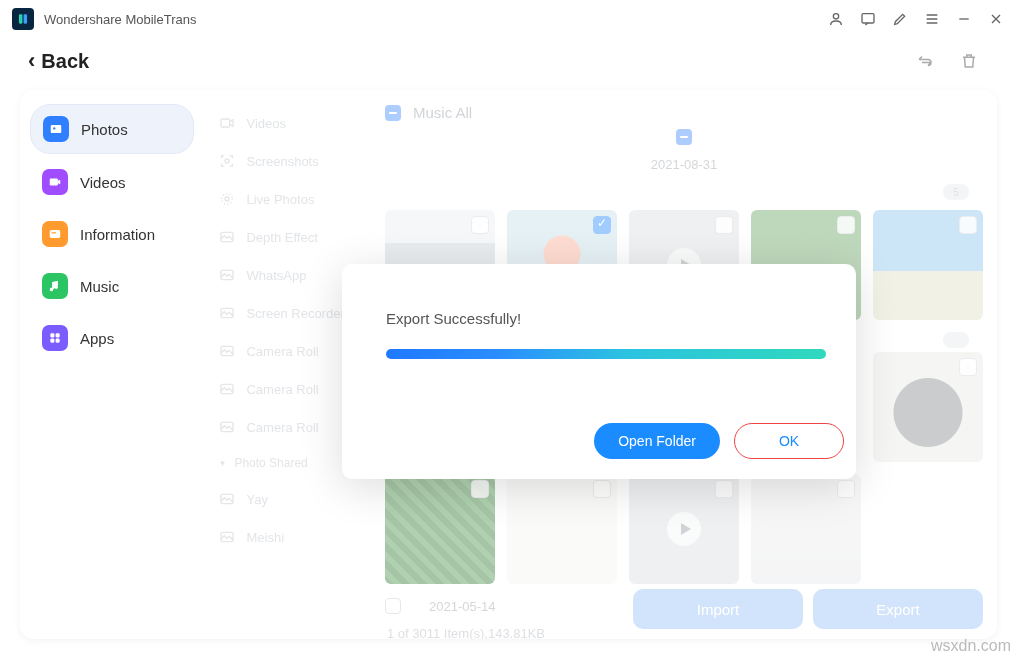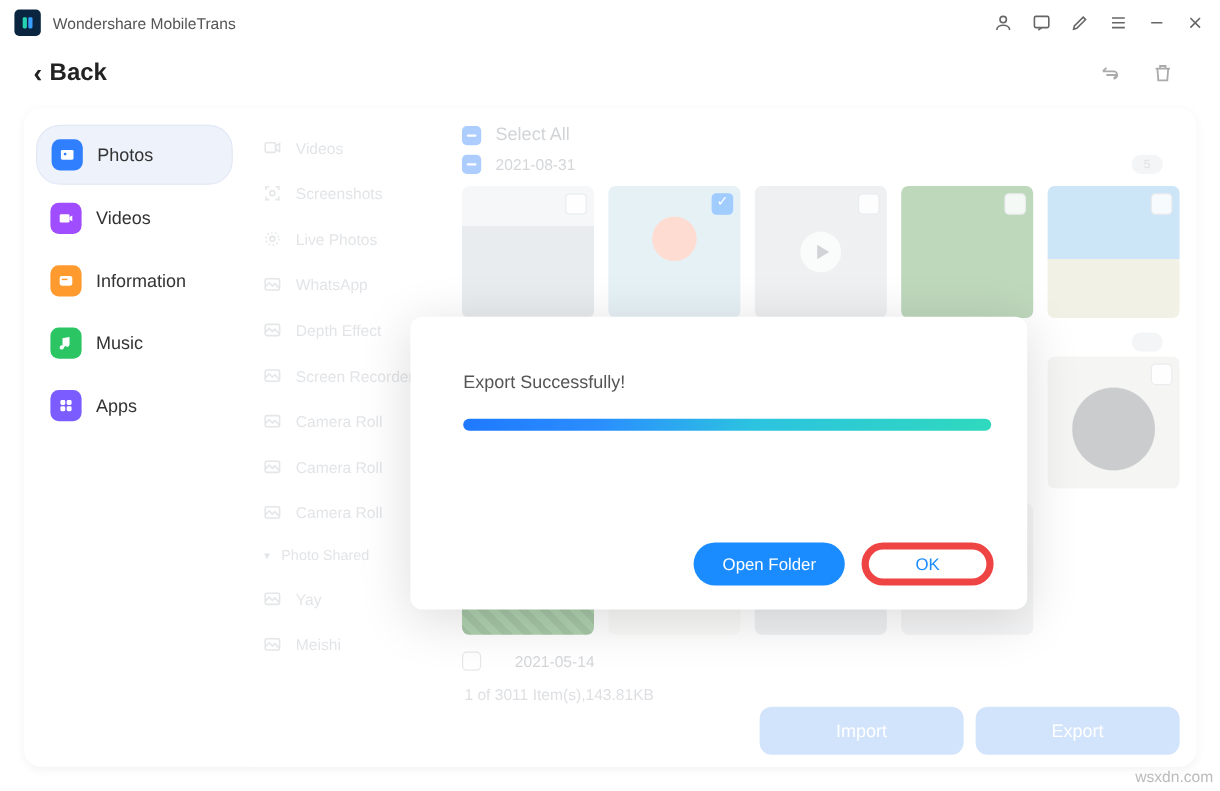--- a/index.html
+++ b/index.html
@@ -40,21 +40,21 @@
   .mid-icon { width: 18px; height: 18px; display:flex; align-items:center; justify-content:center; }
   .mid-icon svg { stroke: #c3c7cc; }
   .mid-sep { display:flex; align-items:center; gap:8px; padding: 10px 8px; font-size: 12px; }
   .tri { font-size: 8px; }
 
   .content { flex: 1; padding: 10px 14px 0 6px; position: relative; color: #aeb3b9; }
   .row-head { display: flex; align-items: center; gap: 12px; padding: 4px 0; }
   .ck-box { width: 16px; height: 16px; border-radius: 4px; background: #4a90ff; display: inline-flex; align-items: center; justify-content: center; }
   .ck-box.minus::after { content: ""; width: 8px; height: 2px; background: #fff; border-radius: 1px; }
   .sa-label { font-size: 15px; color: #9aa0a6; }
-  .row-sub { display: flex; align-items: center; gap: 12px; padding: 4px 0 10px 0; }
+  .row-sub { display: flex; align-items: center; gap: 12px; padding: 4px 0 10px 0; flex-direction: column; }
   .date-label { font-size: 13px; color: #a0a5ab; }
   .count-pill { margin-left: auto; width: 26px; height: 16px; background: #e6e9ed; border-radius: 8px; font-size: 10px; display:flex; align-items:center; justify-content:center; color:#bbb; margin-right: 14px; }
 
   .thumb-row { display: flex; gap: 12px; margin-bottom: 12px; }
   .thumb { width: 110px; height: 110px; background: #d9dde2; border-radius: 6px; position: relative; overflow:hidden; }
   .thumb .tck { position:absolute; top:6px; right:6px; width:18px; height:18px; border-radius:4px; background:rgba(255,255,255,0.85); border:1px solid #d0d4d9; }
   .thumb .tck.checked { background:#2f8fff; border-color:#2f8fff; }
   .thumb .tck.checked::after { content:"✓"; color:#fff; font-size:12px; position:absolute; top:-1px; left:3px; }
   .thumb .play { position:absolute; top:50%; left:50%; width:34px; height:34px; margin:-17px 0 0 -17px; border-radius:50%; background:rgba(255,255,255,0.7); display:flex; align-items:center; justify-content:center; }
   .thumb .play::after { content:""; border-left:10px solid #9aa0a6; border-top:6px solid transparent; border-bottom:6px solid transparent; margin-left:3px; }
@@ -70,29 +70,29 @@
 
   .row-head2 { display:flex; align-items:center; gap:28px; padding: 2px 0 8px 0; }
   .ck-empty { width:16px; height:16px; border:1.5px solid #c6cad0; border-radius:4px; }
   .status-line { font-size: 13px; color:#b4b9bf; padding: 4px 0 0 2px; }
 
   .bottom-btns { position:absolute; right: 14px; bottom: 10px; display:flex; gap: 10px; }
   .big-btn { width: 170px; height: 40px; border-radius: 10px; background:#9cc3f7; color:#fff; font-size:15px; display:flex; align-items:center; justify-content:center; cursor:pointer; }
 
   .dim-overlay { position:absolute; left:210px; top:90px; right:20px; bottom:20px; background: rgba(255,255,255,0.55); pointer-events:none; border-radius: 0 14px 14px 0; }
 
-  .modal { position:absolute; left: 342px; top: 264px; width: 514px; height: 244px; background:#fff; border-radius: 10px; box-shadow: 0 8px 44px rgba(0,0,0,0.14); padding: 46px 30px 24px 44px; z-index: 20; }
+  .modal { position:absolute; left: 342px; top: 264px; width: 514px; height: 215px; background:#fff; border-radius: 10px; box-shadow: 0 8px 44px rgba(0,0,0,0.14); padding: 46px 30px 24px 44px; z-index: 20; }
   .modal-title { font-size: 15px; color:#555; margin-bottom: 22px; }
   .progress { width: 100%; height: 10px; border-radius: 6px; background: linear-gradient(90deg, #1f79ff 0%, #2a8dff 25%, #2cc3e0 55%, #2fd9bd 100%); }
-  .modal-btns { position:absolute; right: 28px; bottom: 20px; display:flex; gap: 14px; }
+  .modal-btns { position:absolute; right: 12px; bottom: 20px; display:flex; gap: 14px; }
   .m-btn { height: 36px; padding: 0 24px; border-radius: 18px; font-size: 14px; display:flex; align-items:center; justify-content:center; cursor:pointer; }
   .m-primary { background:#1a8cff; color:#fff; }
-  .m-secondary { background:#fff; color:#1a8cff; border:6px solid #ef4444; min-width: 110px; }
-
-  .watermark { position:absolute; right:6px; bottom:4px; font-size:13px; color:#bbb; z-index:30; }
+  .m-secondary { background:#fff; color:#1a8cff; border:1px solid #ef4444; min-width: 110px; }
+
+  .watermark { position:absolute; right:6px; bottom:4px; font-size:16px; color:#bbb; z-index:30; }
 </style>
 </head>
 <body>
 
 <div class="titlebar">
   <div class="titlebar-left">
     <div class="app-logo">
       <svg viewBox="0 0 24 24">
           <rect x="5" y="4" width="6" height="16" rx="2" fill="#25d3b0"></rect>
           <rect x="13" y="4" width="6" height="16" rx="2" fill="#3aa0ff"></rect>
@@ -234,30 +234,30 @@
         </div>
         <span>Live Photos</span>
       </div>
     <div class="mid-item">
         <div class="mid-icon">
           <svg width="16" height="16" viewBox="0 0 24 24" fill="none" stroke-width="2">
             <rect x="3" y="5" width="18" height="14" rx="2"></rect>
             <path d="M3 15l5-5 4 4 3-3 6 6"></path>
           </svg>
         </div>
+        <span>Depth Effect</span>
+      </div>
+    <div class="mid-item">
+        <div class="mid-icon">
+          <svg width="16" height="16" viewBox="0 0 24 24" fill="none" stroke-width="2">
+            <rect x="3" y="5" width="18" height="14" rx="2"></rect>
+            <path d="M3 15l5-5 4 4 3-3 6 6"></path>
+          </svg>
+        </div>
         <span>WhatsApp</span>
-      </div>
-    <div class="mid-item">
-        <div class="mid-icon">
-          <svg width="16" height="16" viewBox="0 0 24 24" fill="none" stroke-width="2">
-            <rect x="3" y="5" width="18" height="14" rx="2"></rect>
-            <path d="M3 15l5-5 4 4 3-3 6 6"></path>
-          </svg>
-        </div>
-        <span>Depth Effect</span>
       </div>
     <div class="mid-item">
         <div class="mid-icon">
           <svg width="16" height="16" viewBox="0 0 24 24" fill="none" stroke-width="2">
             <rect x="3" y="5" width="18" height="14" rx="2"></rect>
             <path d="M3 15l5-5 4 4 3-3 6 6"></path>
           </svg>
         </div>
         <span>Screen Recorder</span>
       </div>
@@ -308,21 +308,21 @@
             <path d="M3 15l5-5 4 4 3-3 6 6"></path>
           </svg>
         </div>
         <span>Meishi</span>
       </div>
   </div>
 
   <div class="content">
     <div class="row-head">
       <span class="ck-box minus"></span>
-      <span class="sa-label">Select All</span>
+      <span class="sa-label">Music All</span>
     </div>
     <div class="row-sub">
       <span class="ck-box minus"></span>
       <span class="date-label">2021-08-31</span>
       <span class="count-pill">5</span>
     </div>
 
     <div class="thumb-row">
       <div class="thumb t-person">
           <span class="tck"></span>

